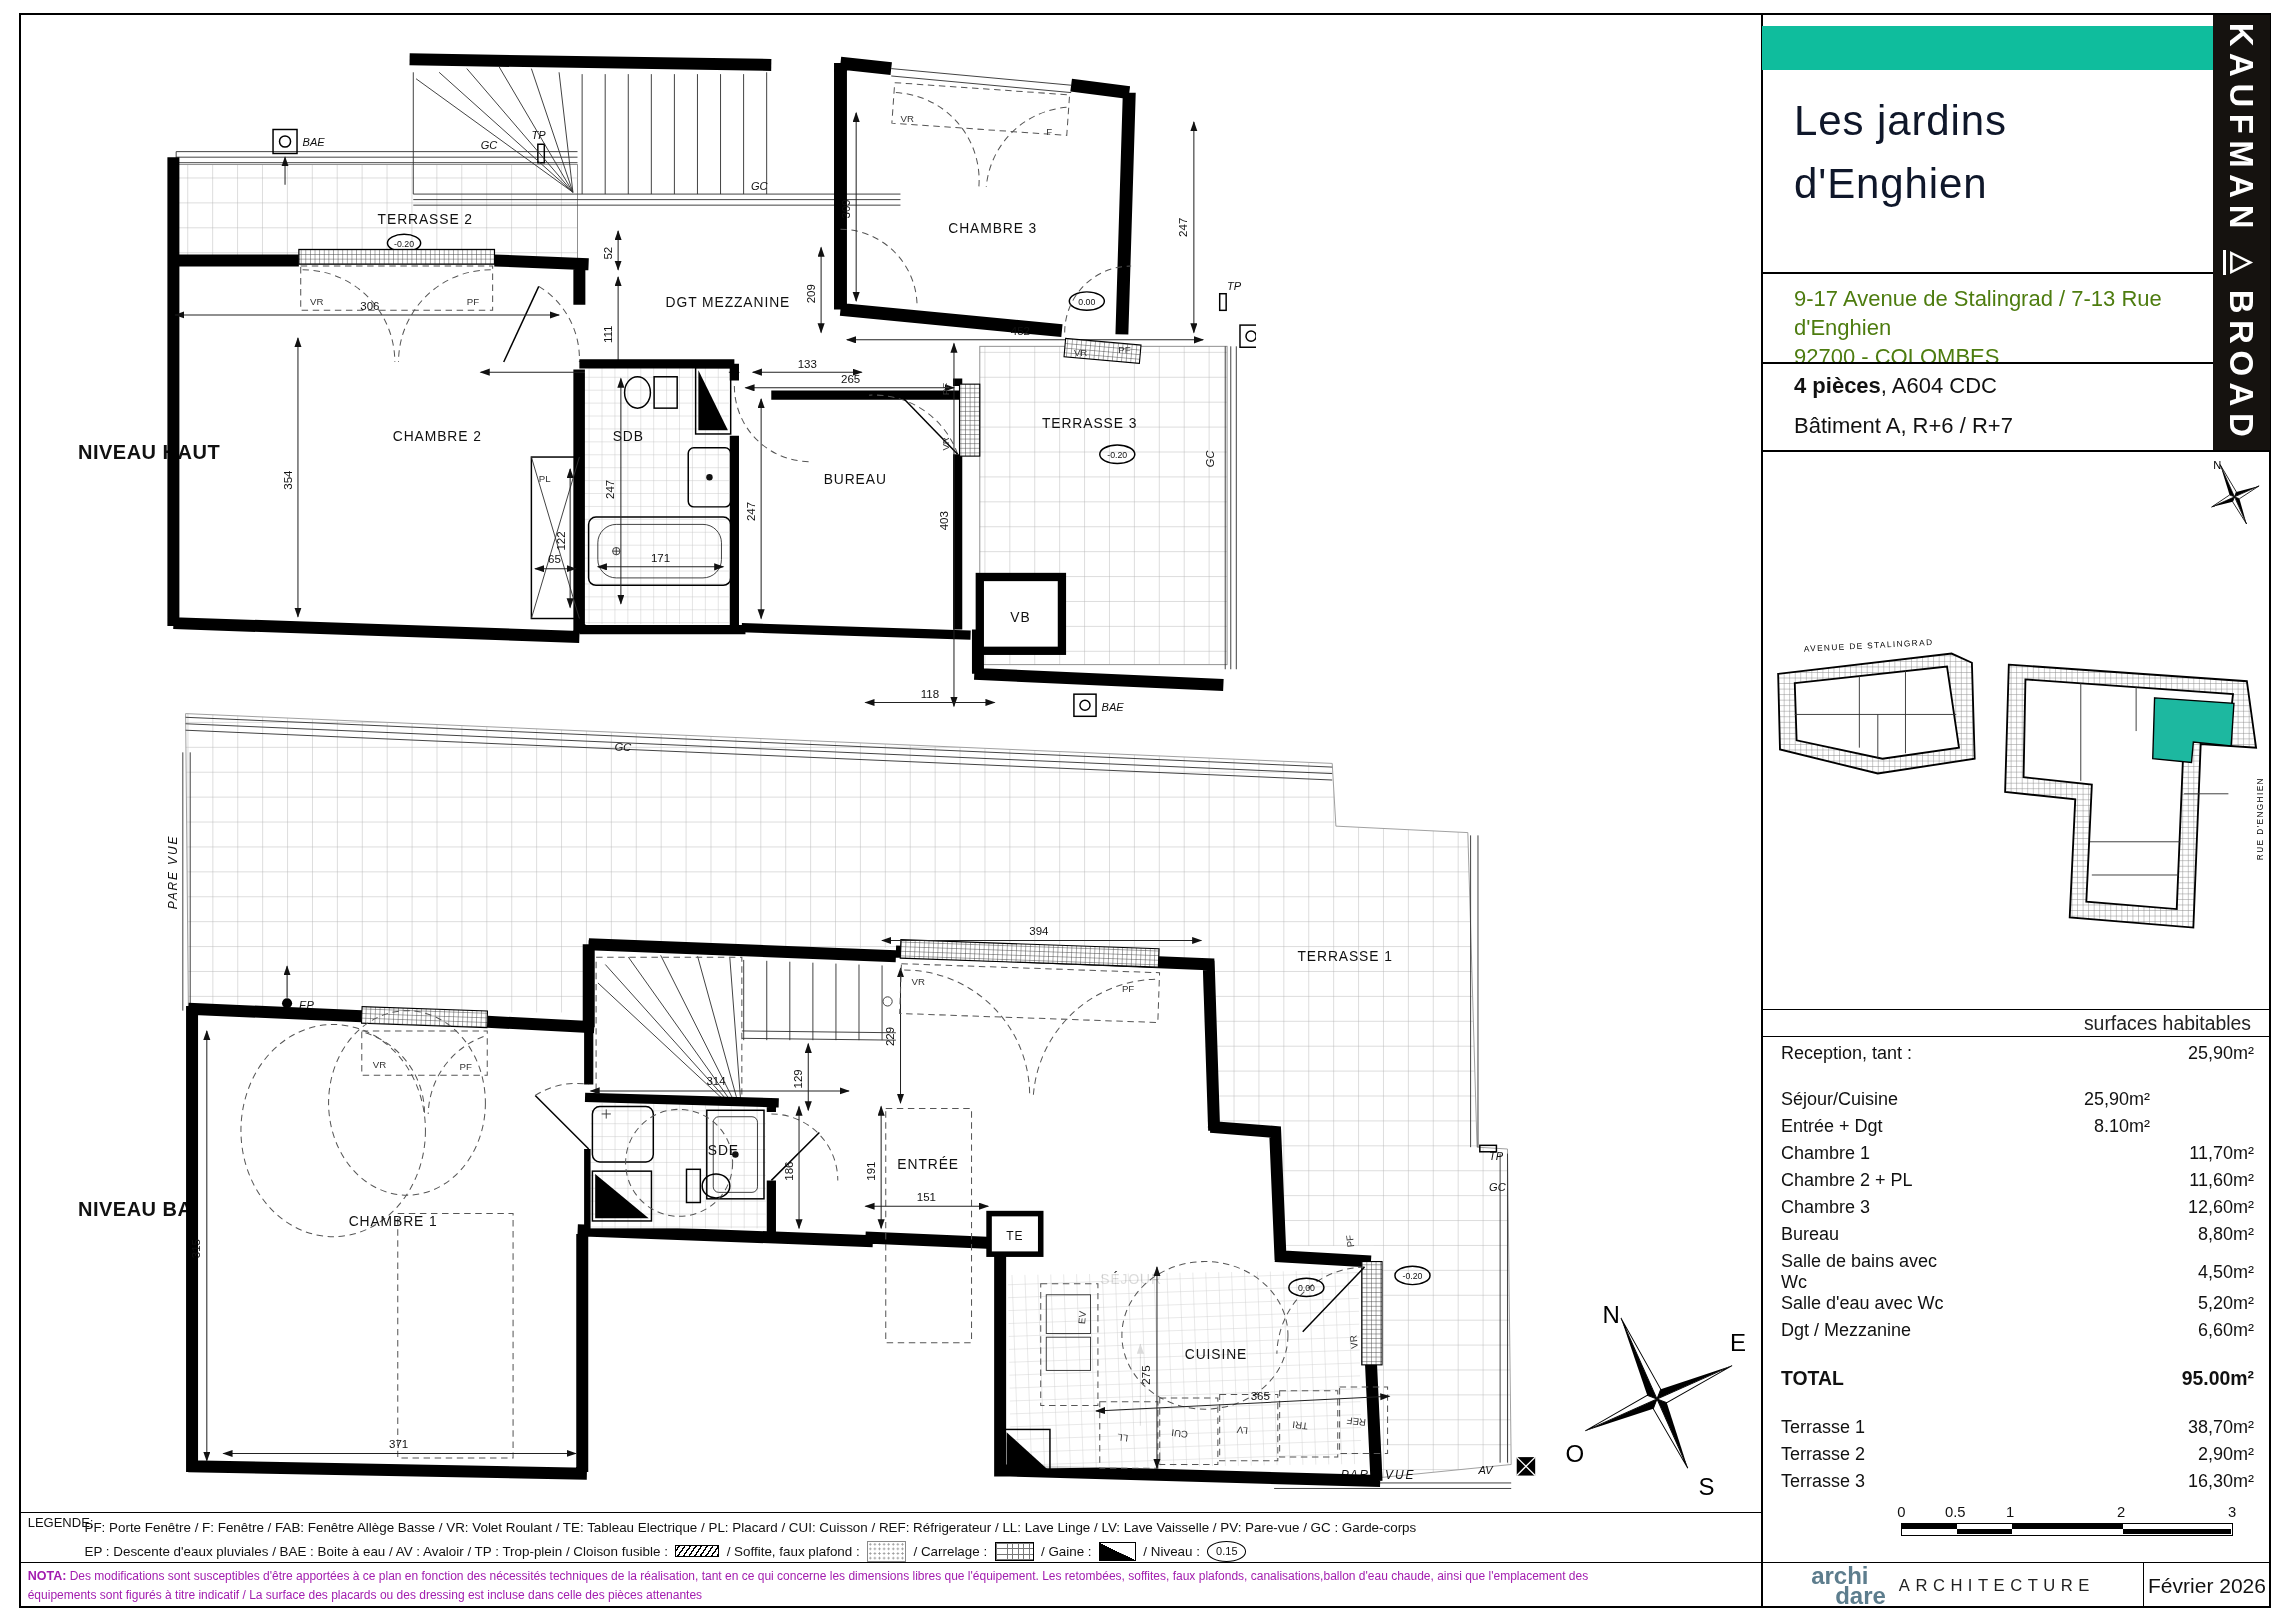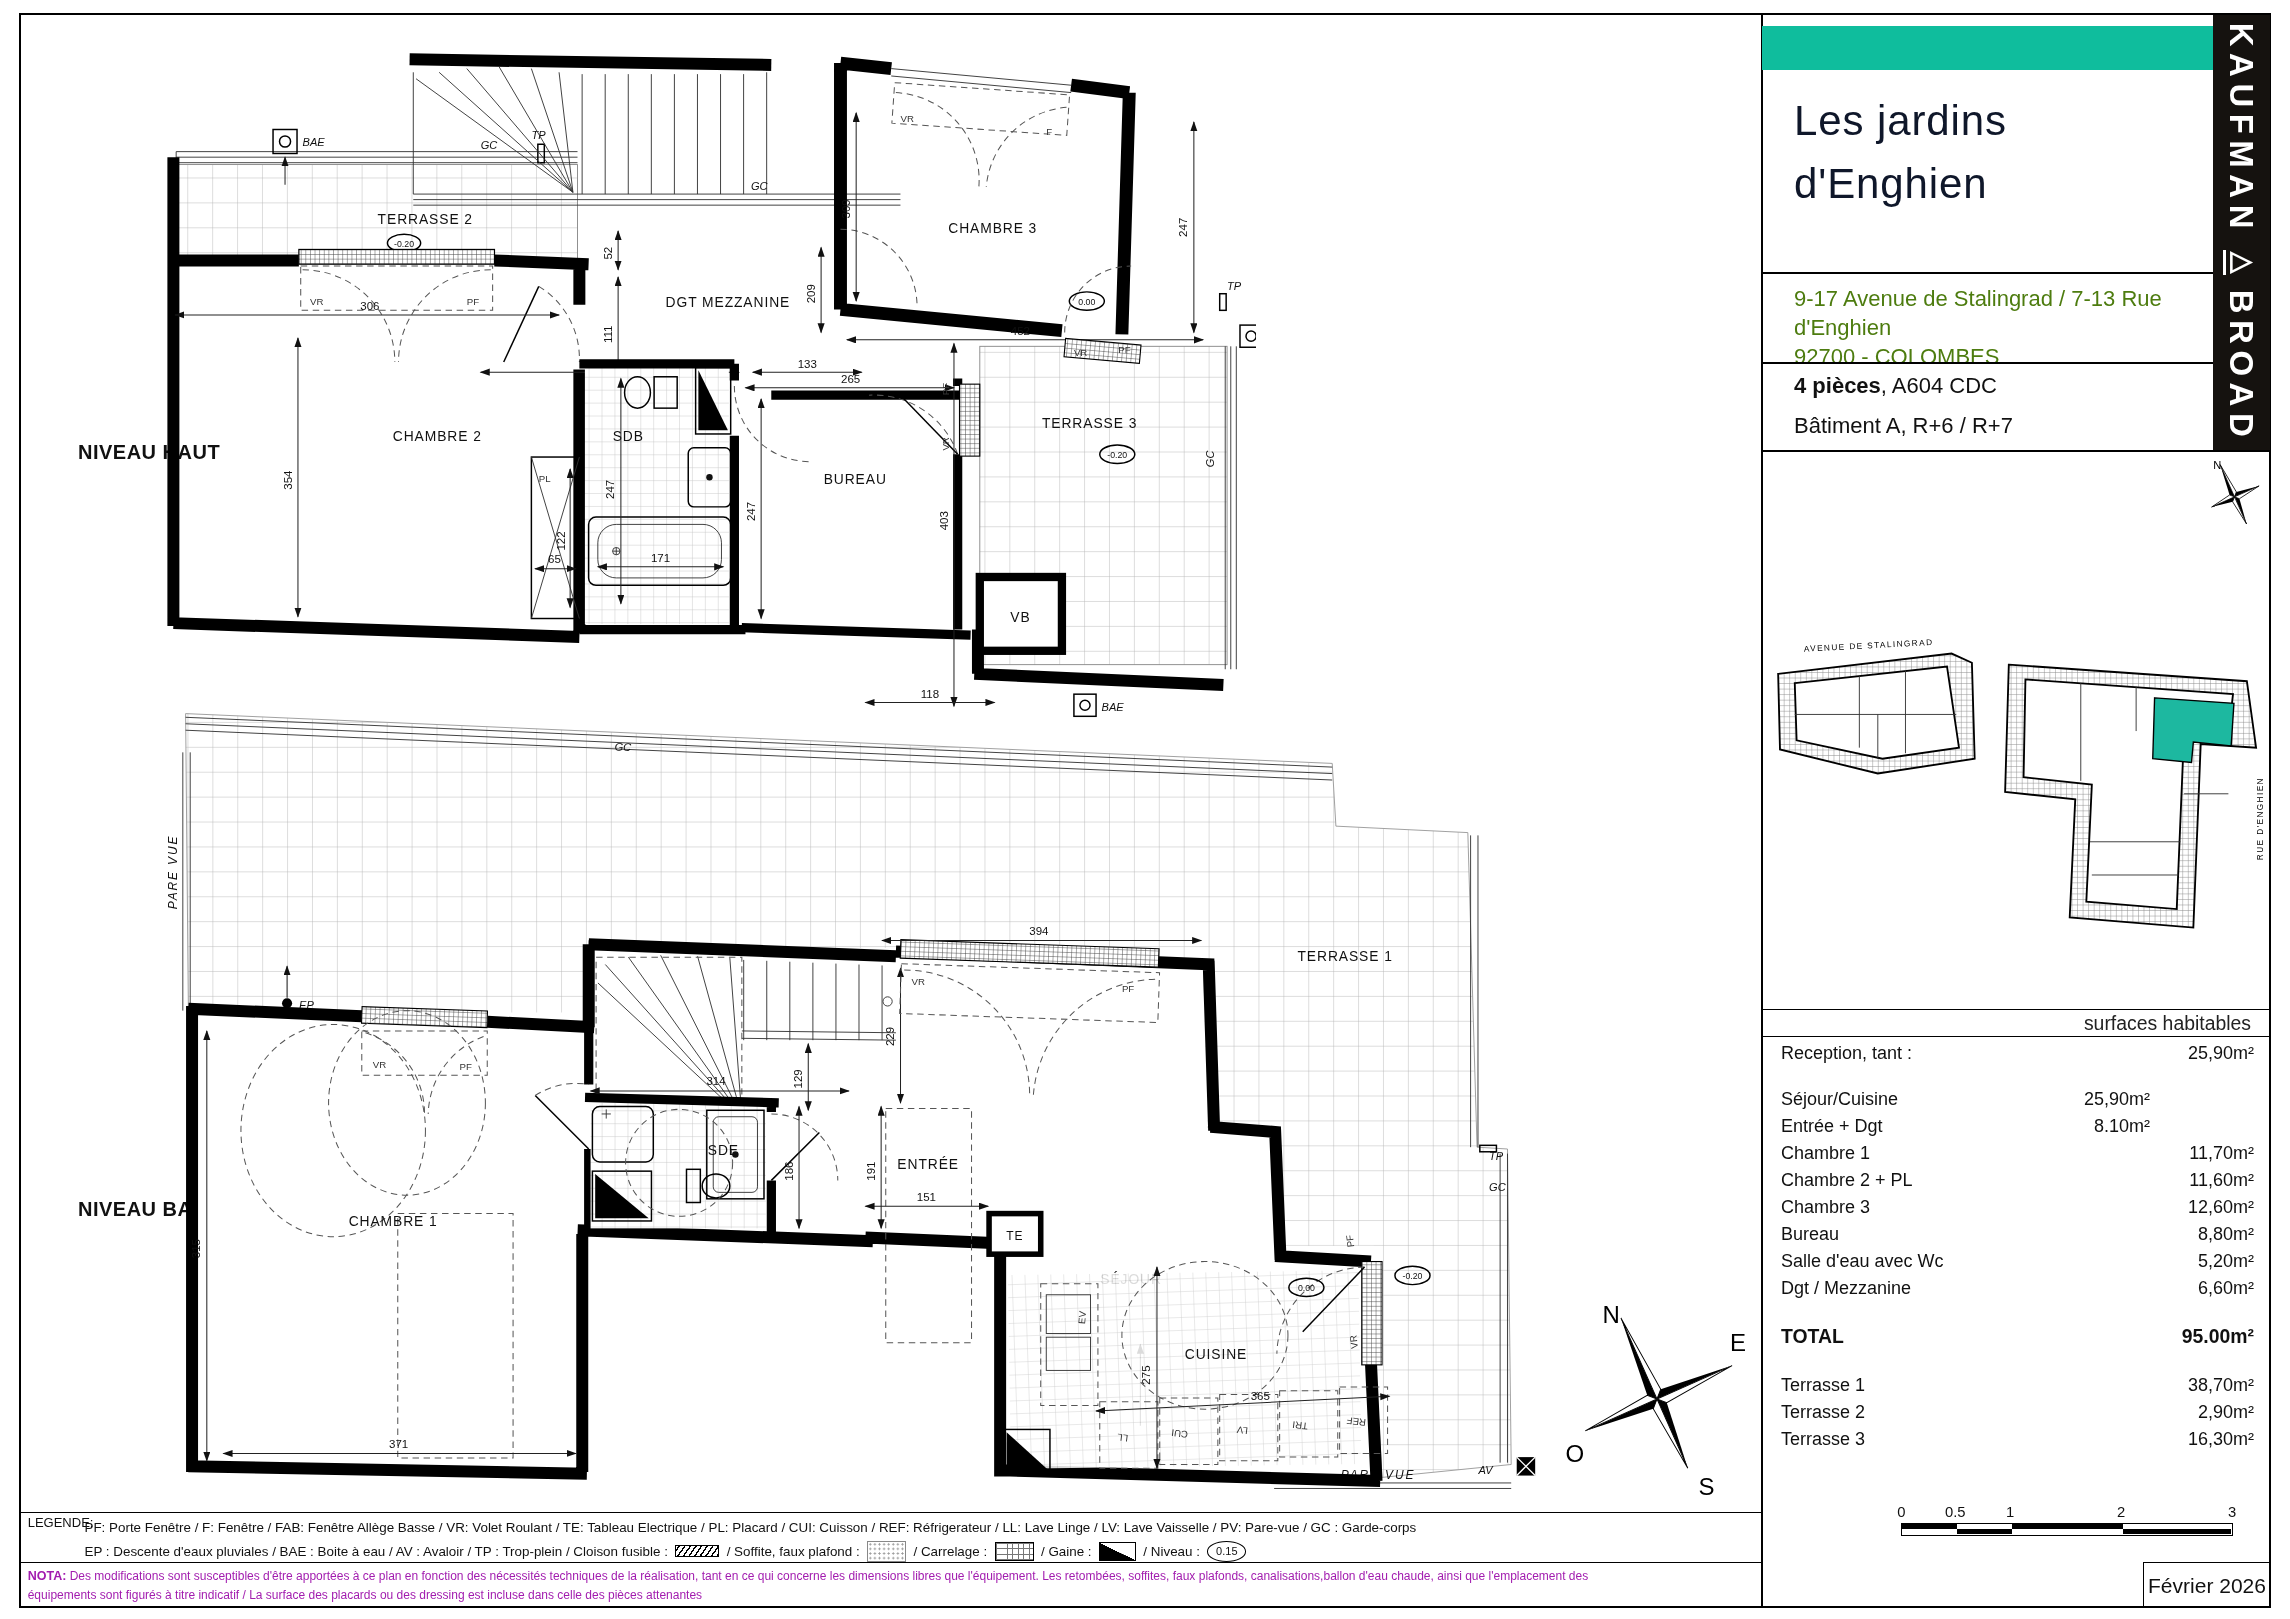--- a/index.html
+++ b/index.html
@@ -569,20 +569,25 @@
         <span class="mid"></span>
         <span class="val">12,60m²</span>
       </div>
 
       <div class="srow">
         <span class="lbl">Bureau</span>
         <span class="mid"></span>
         <span class="val">8,80m²</span>
       </div>
 
+      <div class="srow wrap">
+        <span class="lbl">Salle de bains avec Wc</span>
+        <span class="mid"></span>
+        <span class="val">4,50m²</span>
+      </div>
 
       <div class="srow">
         <span class="lbl">Salle d'eau avec Wc</span>
         <span class="mid"></span>
         <span class="val">5,20m²</span>
       </div>
 
       <div class="srow">
         <span class="lbl">Dgt / Mezzanine</span>
         <span class="mid"></span>
@@ -662,17 +667,21 @@
       <span class="sw-oval">0.15</span>
     </div>
   </div>
 
   <div class="nota">
     <b>NOTA:</b>
     <span>Des modifications sont susceptibles d'être apportées à ce plan en fonction des nécessités techniques de la réalisation, tant en ce qui concerne les dimensions libres que l'équipement. Les retombées, soffites, faux plafonds, canalisations,ballon d'eau chaude, ainsi que l'emplacement des</span><br>
     <span>équipements sont figurés à titre indicatif / La surface des placards ou des dressing est incluse dans celle des pièces attenantes</span>
   </div>
 
+  <div class="fbox archibox">
+    <span class="archi1"><span>archi</span><span class="b2">dare</span></span>
+    <span class="archi2">ARCHITECTURE</span>
+  </div>
   <div class="fbox datebox">
       <span>Février 2026</span>
     </div>
 </div>
 
 
 </body></html>

